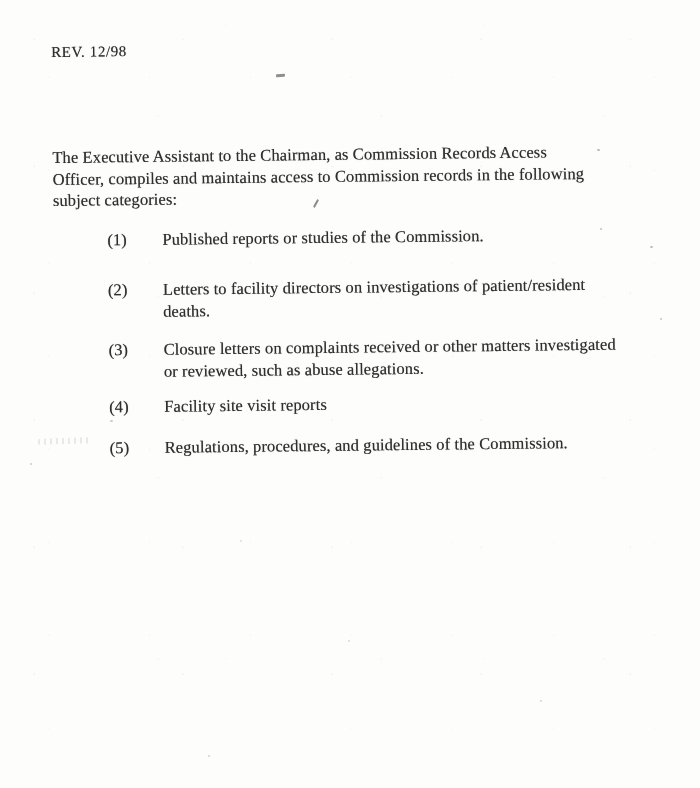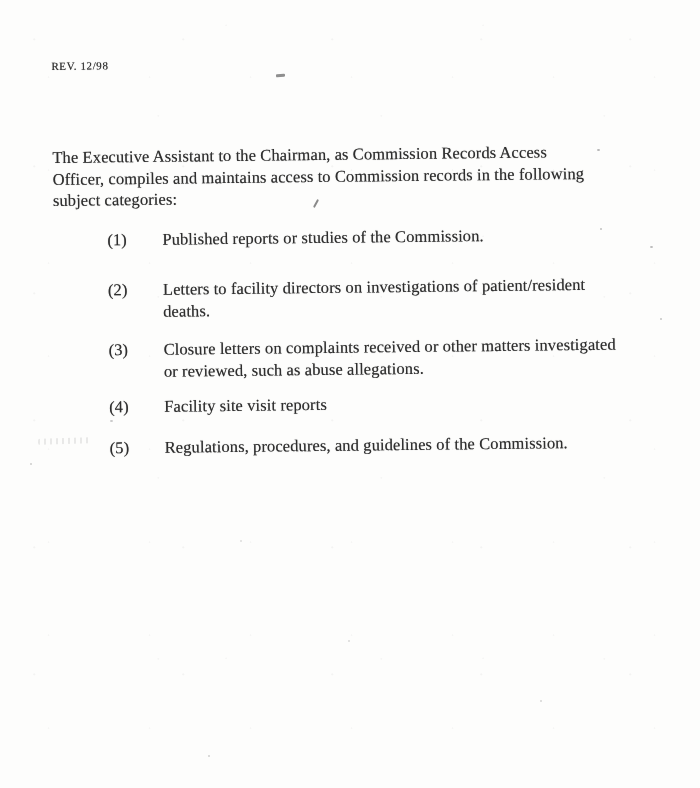--- a/index.html
+++ b/index.html
@@ -36,22 +36,22 @@
     transform: rotate(-0.65deg);
     transform-origin: 54px 300px;
   }
   .scan-text {
     text-shadow: 0 0 0.7px rgba(47,47,47,0.65);
     letter-spacing: 0.1px;
   }
   .rev {
     position: absolute;
     left: 54px;
-    top: 60px;
-    font-size: 11px;
+    top: 44px;
+    font-size: 15px;
     letter-spacing: 0.6px;
     white-space: nowrap;
     text-align: center;
   }
   .intro {
     position: absolute;
     left: 54px;
     top: 147px;
     font-size: 16.5px;
     line-height: 21.5px;

